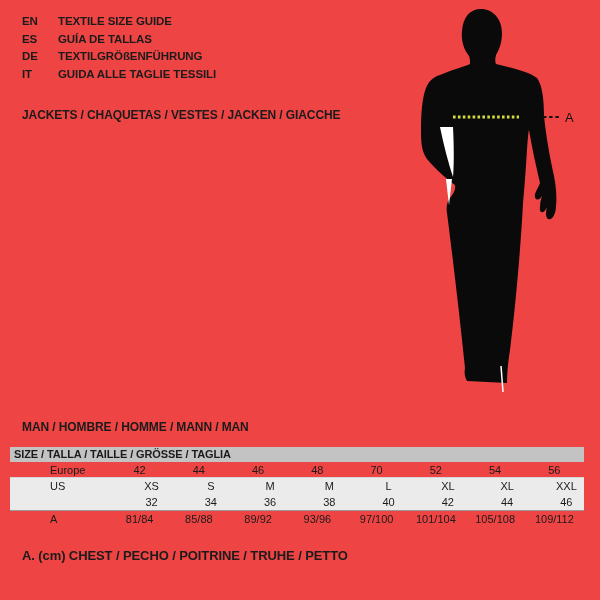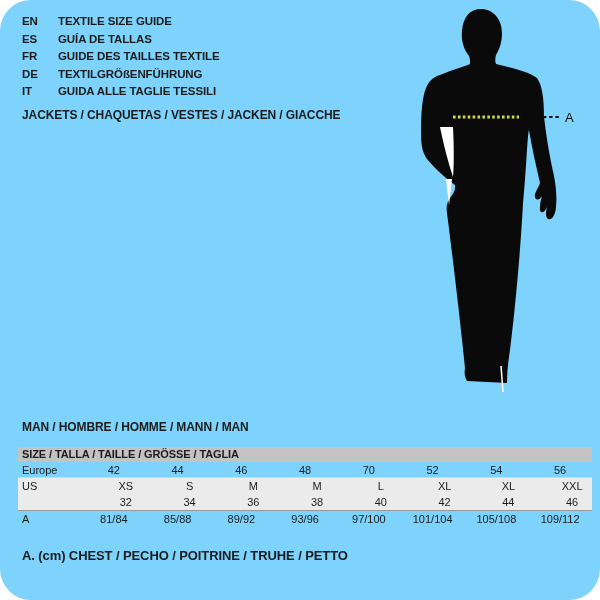--- a/index.html
+++ b/index.html
@@ -1,45 +1,44 @@
 <!DOCTYPE html>
 <html><head>
 <meta charset="utf-8">
 <style>
   * { margin:0; padding:0; box-sizing:border-box; }
   html,body { background:#ffffff; }
   .canvas {
     position:relative;
     width:600px; height:600px;
-    background:#7dd3fc;
+    background:#ef4444;
     font-family:"Liberation Sans", sans-serif;
     color:#1b1b1b;
     overflow:hidden;
-    border-radius:31px;
   }
 
   
   .lang-list { position:absolute; left:22px; top:13px; }
   .lang-row { display:flex; font-weight:bold; font-size:11.5px; line-height:17.6px; letter-spacing:-0.1px; }
   .lang-code { width:36px; }
 
   
   .categories { position:absolute; left:22px; top:106px; font-weight:bold; font-size:12px; line-height:18.5px; letter-spacing:-0.1px; }
 
   
   .figure { position:absolute; left:400px; top:0; width:200px; height:410px; }
 
   
   .section-title { position:absolute; left:22px; top:420px; font-weight:bold; font-size:12px; letter-spacing:-0.1px; }
 
   
-  .size-table { position:absolute; left:18px; top:447px; width:574px; font-size:11px; }
+  .size-table { position:absolute; left:10px; top:447px; width:574px; font-size:11px; }
   .band { background:#c3c3c3; height:15px; line-height:15px; padding-left:4px; font-weight:bold; font-size:11px; letter-spacing:-0.1px; }
   .trow { display:flex; height:16px; align-items:center; }
-  .trow .lbl { width:64px; padding-left:4px; }
+  .trow .lbl { width:64px; padding-left:4px;margin-left:36px; }
   .trow .cell { flex:1; text-align:center; }
   .trow.shaded { background:#ebebeb;gap:24px; }
   .trow.r-europe { border-bottom:1px solid #d6d6d6; height:16px; }
   .trow.r-a { border-top:1px solid #999999; height:17px; }
 
   
   .footnote { position:absolute; left:22px; top:548px; font-weight:bold; font-size:13px; letter-spacing:-0.1px;text-align:center; }
 </style>
 </head>
 <body>
@@ -47,24 +46,20 @@
 <div class="canvas">
 
   <div class="lang-list">
     <div class="lang-row">
       <span class="lang-code">EN</span>
       <span class="lang-label">TEXTILE SIZE GUIDE</span>
     </div>
     <div class="lang-row">
       <span class="lang-code">ES</span>
       <span class="lang-label">GUÍA DE TALLAS</span>
-    </div>
-    <div class="lang-row">
-      <span class="lang-code">FR</span>
-      <span class="lang-label">GUIDE DES TAILLES TEXTILE</span>
     </div>
     <div class="lang-row">
       <span class="lang-code">DE</span>
       <span class="lang-label">TEXTILGRÖßENFÜHRUNG</span>
     </div>
     <div class="lang-row">
       <span class="lang-code">IT</span>
       <span class="lang-label">GUIDA ALLE TAGLIE TESSILI</span>
     </div>
   </div>

